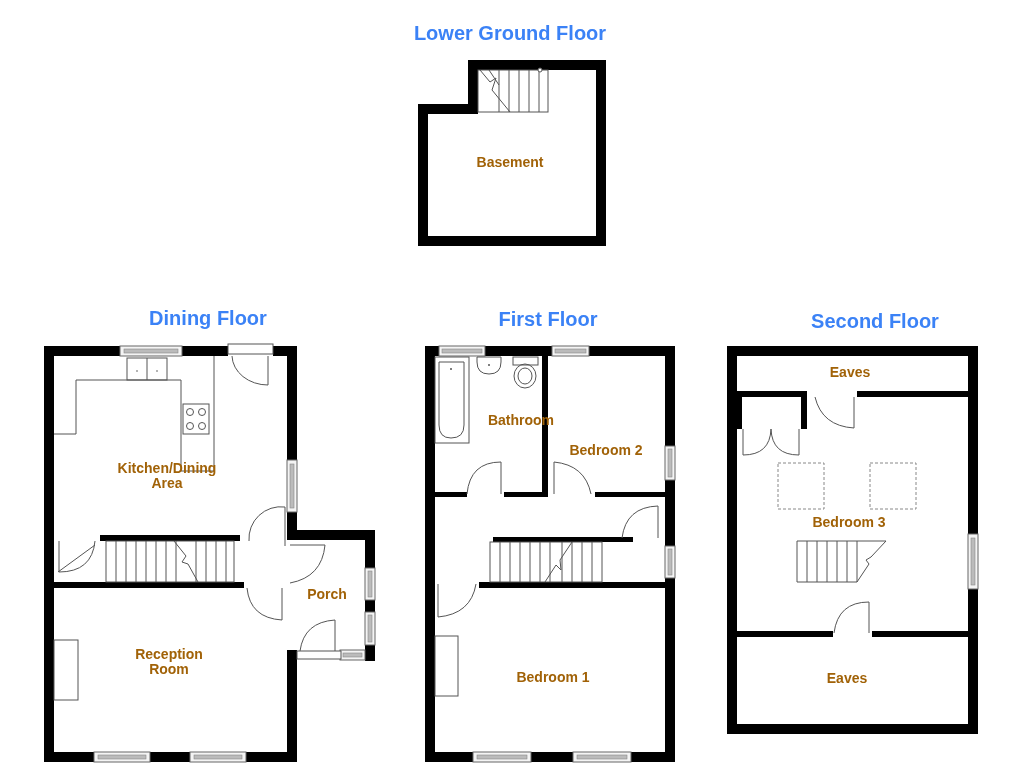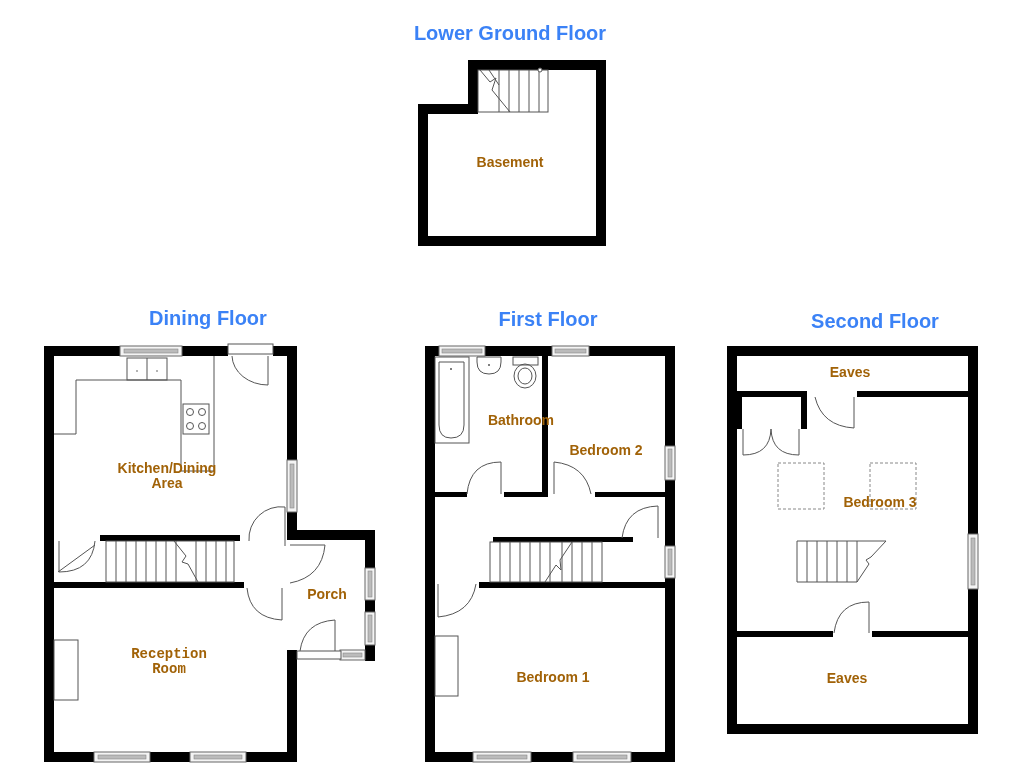--- a/index.html
+++ b/index.html
@@ -304,21 +304,21 @@
       <line class="ln" x1="847" y1="541" x2="847" y2="582"></line>
       <line class="ln" x1="857" y1="541" x2="857" y2="582"></line>
       <polyline class="ln" points="857,582 869,564 866,560 871,557 886,541"></polyline>
     </g>
   </g>
 </svg>
 
 <div class="label" style="left:510px; top:162px;">Basement</div>
 <div class="label" style="left:167px; top:476px; white-space:pre-line;">Kitchen/Dining
 Area</div>
-<div class="label" style="left:169px; top:662px; white-space:pre-line;font-family:Liberation Mono, monospace;">Reception
+<div class="label" style="left:169px; top:662px; white-space:pre-line;">Reception
 Room</div>
 <div class="label" style="left:327px; top:594px;text-align:center;">Porch</div>
 <div class="label" style="left:505px; top:420px;padding-left:32px;">Bathroom</div>
 <div class="label" style="left:606px; top:416px;margin-top:34px;">Bedroom 2</div>
 <div class="label" style="left:553px; top:677px;">Bedroom 1</div>
 <div class="label" style="left:850px; top:372px;">Eaves</div>
-<div class="label" style="left:849px; top:502px;margin-left:31px;">Bedroom 3</div>
+<div class="label" style="left:849px; top:522px;">Bedroom 3</div>
 <div class="label" style="left:847px; top:678px;">Eaves</div>
 
 </body></html>

